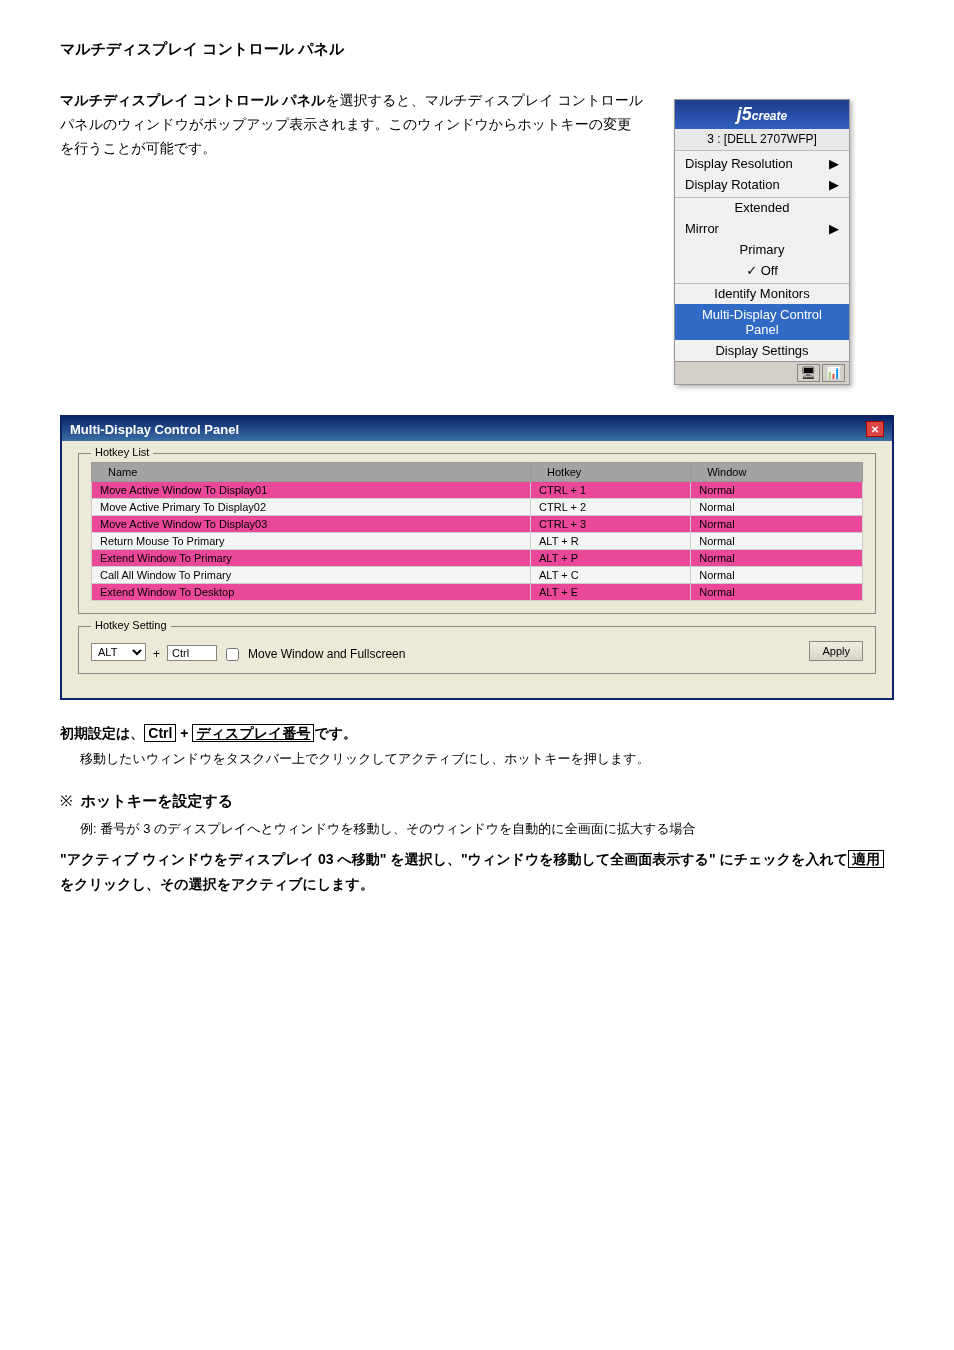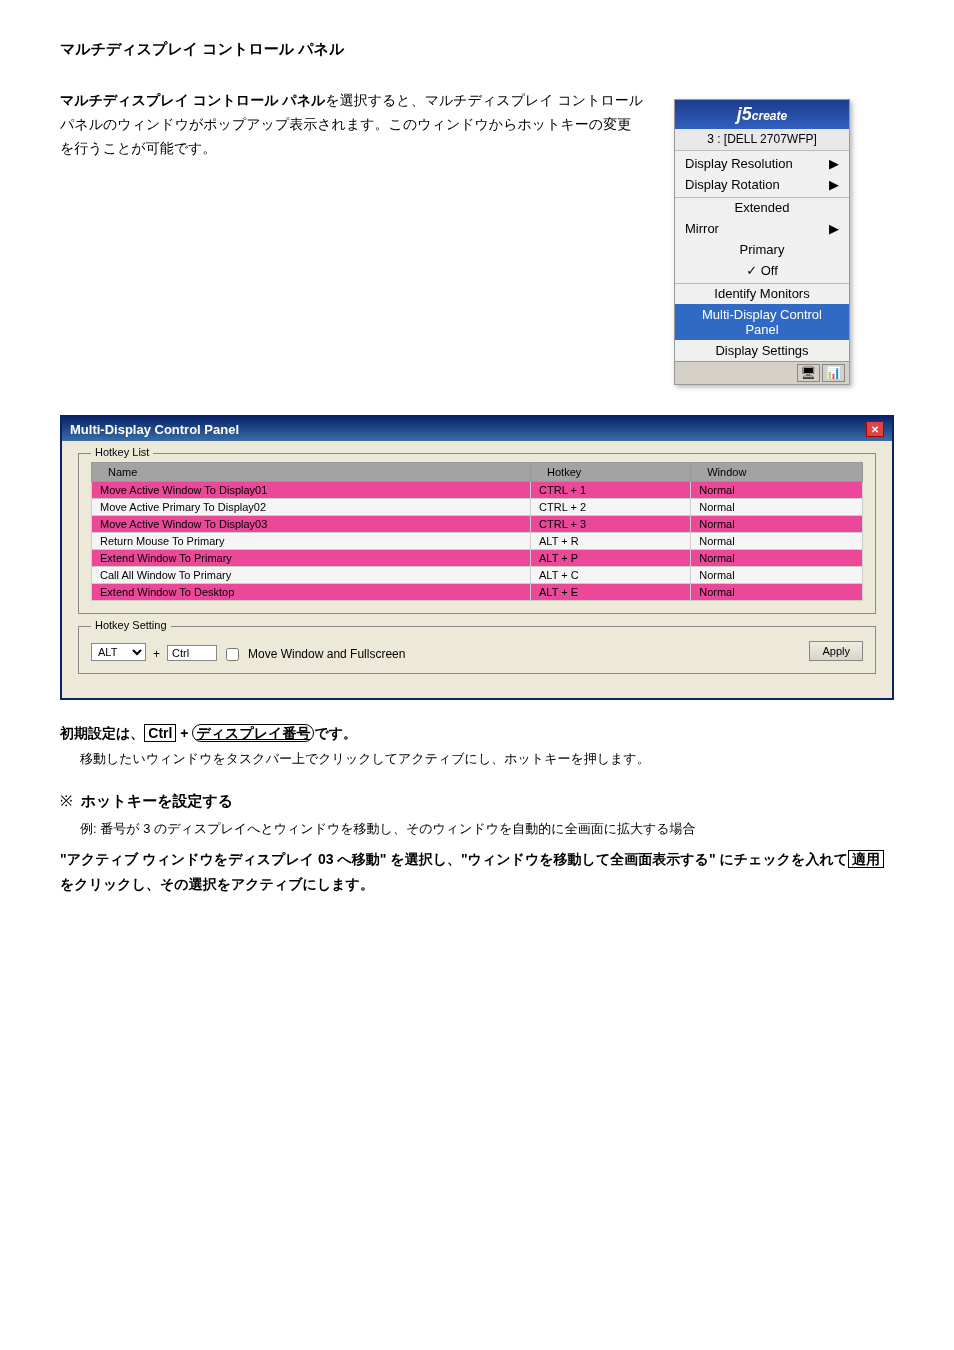--- a/index.html
+++ b/index.html
@@ -245,21 +245,20 @@
     }
 
     .inline-box {
       border: 1px solid #000;
       padding: 0 3px;
       display: inline;
     }
 
     .underline-text {
       text-decoration: underline;
-      border-radius: 9px;
     }
 
     .body-text {
       font-size: 13px;
       line-height: 1.8;
       margin-left: 20px;
     }
 
     .bold-section {
       font-weight: bold;

